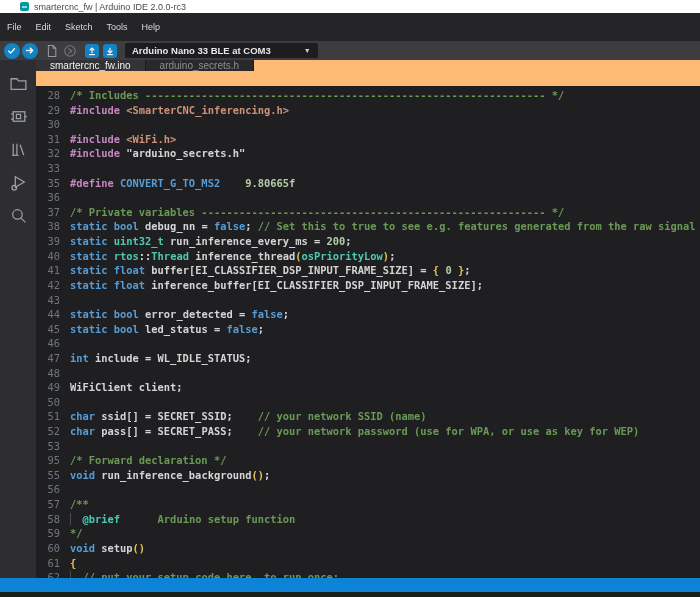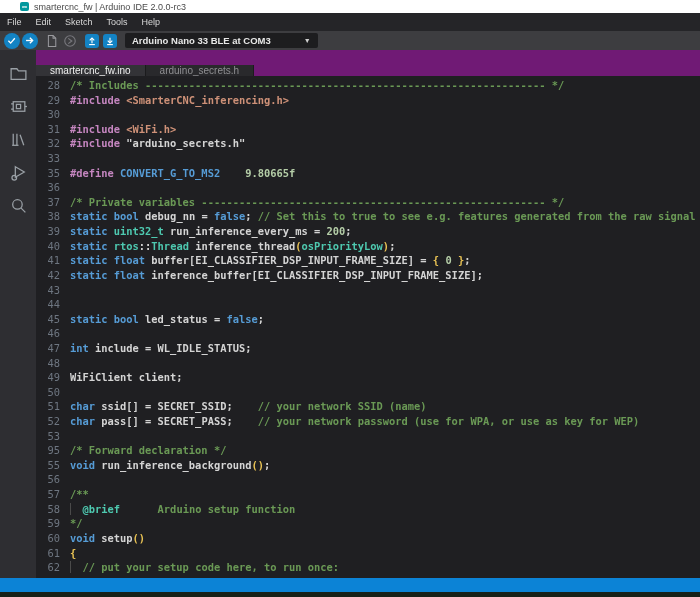--- a/index.html
+++ b/index.html
@@ -8,21 +8,21 @@
   .window { position:relative; width:700px; height:597px; display:flex; flex-direction:column; }
 
   
   .titlebar { height:13px; background:#ffffff; display:flex; align-items:center;
               padding-left:20px; flex:none; }
   .app-icon { width:9px; height:9px; background:#00979d; border-radius:2px; color:#fff;
               font-size:7px; line-height:9px; text-align:center; font-weight:bold; flex:none; }
   .title-text { font-size:9px; color:#4a4a4a; margin-left:5px; white-space:nowrap; }
 
   
-  .menubar { height:18px; background:#252528; display:flex; align-items:center; flex:none; }
+  .menubar { height:28px; background:#252528; display:flex; align-items:center; flex:none; }
   .menu-item { font-size:9px; color:#d8d8d8; padding:0 7px; cursor:default; }
 
   
   .toolbar { height:19px; background:#3d3d40; display:flex; align-items:center;
              padding-left:3px; flex:none; }
   .tb-btn { width:17px; height:17px; margin-right:1px; display:flex; align-items:center;
             justify-content:center; flex:none; }
   .tb-circle { width:16px; height:16px; border-radius:50%; background:#1383c4;
                display:flex; align-items:center; justify-content:center; }
   .tb-square { width:14px; height:14px; border-radius:3px; background:#1383c4;
@@ -35,21 +35,21 @@
 
   
   .main { flex:1; display:flex; min-height:0; }
   .activitybar { width:36px; background:#2e2e32; flex:none; display:flex; flex-direction:column;
                  align-items:center; padding-top:8px; }
   .side-btn { width:28px; height:30px; background:none; border:none; display:flex;
               align-items:center; justify-content:center; margin-bottom:3px; cursor:pointer; }
   .side-btn svg { stroke:#9aa0a6; fill:none; stroke-width:1.2; }
 
   .content { flex:1; display:flex; flex-direction:column; min-width:0; }
-  .tabbar { height:26px; background:#701a75; display:flex; align-items:flex-end; flex:none; }
+  .tabbar { height:26px; background:#fdba74; display:flex; align-items:flex-start; flex:none; }
   .tab { padding:0 14px; display:flex; align-items:center; font-size:10px; cursor:pointer;
          border-right:1px solid #1b1b1d; white-space:nowrap; }
   .tab.active { background:#333337; color:#f0f0f0; }
   .tab.inactive { background:#29292c; color:#8f8f92; }
 
   
   .editor { flex:1; background:#1f1f22; overflow:hidden; padding-top:2px;
             font-family:"DejaVu Sans Mono", monospace; font-size:10.4px; }
   .line { height:14.62px; display:flex; white-space:pre; }
   .ln { width:24px; text-align:right; color:#6e7681; flex:none; line-height:14.62px;
@@ -194,21 +194,21 @@
           <div class="line"><span class="ln">33</span><span class="code"></span></div>
           <div class="line"><span class="ln">35</span><span class="code"><span class="c-kw">#define </span><span class="c-kb">CONVERT_G_TO_MS2</span><span class="c-pl">    </span><span class="c-num">9.80665f</span></span></div>
           <div class="line"><span class="ln">36</span><span class="code"></span></div>
           <div class="line"><span class="ln">37</span><span class="code"><span class="c-cm">/* Private variables ------------------------------------------------------- */</span></span></div>
           <div class="line"><span class="ln">38</span><span class="code"><span class="c-kb">static</span><span class="c-pl"> </span><span class="c-kb">bool</span><span class="c-pl"> debug_nn = </span><span class="c-kb">false</span><span class="c-pl">; </span><span class="c-cm">// Set this to true to see e.g. features generated from the raw signal</span></span></div>
           <div class="line"><span class="ln">39</span><span class="code"><span class="c-kb">static</span><span class="c-pl"> </span><span class="c-ty">uint32_t</span><span class="c-pl"> run_inference_every_ms = </span><span class="c-num">200</span><span class="c-pl">;</span></span></div>
           <div class="line"><span class="ln">40</span><span class="code"><span class="c-kb">static</span><span class="c-pl"> </span><span class="c-ty">rtos</span><span class="c-pl">::</span><span class="c-ty">Thread</span><span class="c-pl"> inference_thread</span><span class="c-br">(</span><span class="c-ty">osPriorityLow</span><span class="c-br">)</span><span class="c-pl">;</span></span></div>
           <div class="line"><span class="ln">41</span><span class="code"><span class="c-kb">static</span><span class="c-pl"> </span><span class="c-kb">float</span><span class="c-pl"> buffer[EI_CLASSIFIER_DSP_INPUT_FRAME_SIZE] = </span><span class="c-br">{</span><span class="c-pl"> </span><span class="c-num">0</span><span class="c-pl"> </span><span class="c-br">}</span><span class="c-pl">;</span></span></div>
           <div class="line"><span class="ln">42</span><span class="code"><span class="c-kb">static</span><span class="c-pl"> </span><span class="c-kb">float</span><span class="c-pl"> inference_buffer[EI_CLASSIFIER_DSP_INPUT_FRAME_SIZE];</span></span></div>
           <div class="line"><span class="ln">43</span><span class="code"></span></div>
-          <div class="line"><span class="ln">44</span></div>
+          <div class="line"><span class="ln">44</span><span class="code"><span class="c-kb">static</span><span class="c-pl"> </span><span class="c-kb">bool</span><span class="c-pl"> error_detected = </span><span class="c-kb">false</span><span class="c-pl">;</span></span></div>
           <div class="line"><span class="ln">45</span><span class="code"><span class="c-kb">static</span><span class="c-pl"> </span><span class="c-kb">bool</span><span class="c-pl"> led_status = </span><span class="c-kb">false</span><span class="c-pl">;</span></span></div>
           <div class="line"><span class="ln">46</span><span class="code"></span></div>
           <div class="line"><span class="ln">47</span><span class="code"><span class="c-kb">int</span><span class="c-pl"> include = WL_IDLE_STATUS;</span></span></div>
           <div class="line"><span class="ln">48</span><span class="code"></span></div>
           <div class="line"><span class="ln">49</span><span class="code"><span class="c-pl">WiFiClient client;</span></span></div>
           <div class="line"><span class="ln">50</span><span class="code"></span></div>
           <div class="line"><span class="ln">51</span><span class="code"><span class="c-kb">char</span><span class="c-pl"> ssid[] = SECRET_SSID;    </span><span class="c-cm">// your network SSID (name)</span></span></div>
           <div class="line"><span class="ln">52</span><span class="code"><span class="c-kb">char</span><span class="c-pl"> pass[] = SECRET_PASS;    </span><span class="c-cm">// your network password (use for WPA, or use as key for WEP)</span></span></div>
           <div class="line"><span class="ln">53</span><span class="code"></span></div>
           <div class="line"><span class="ln">95</span><span class="code"><span class="c-cm">/* Forward declaration */</span></span></div>

